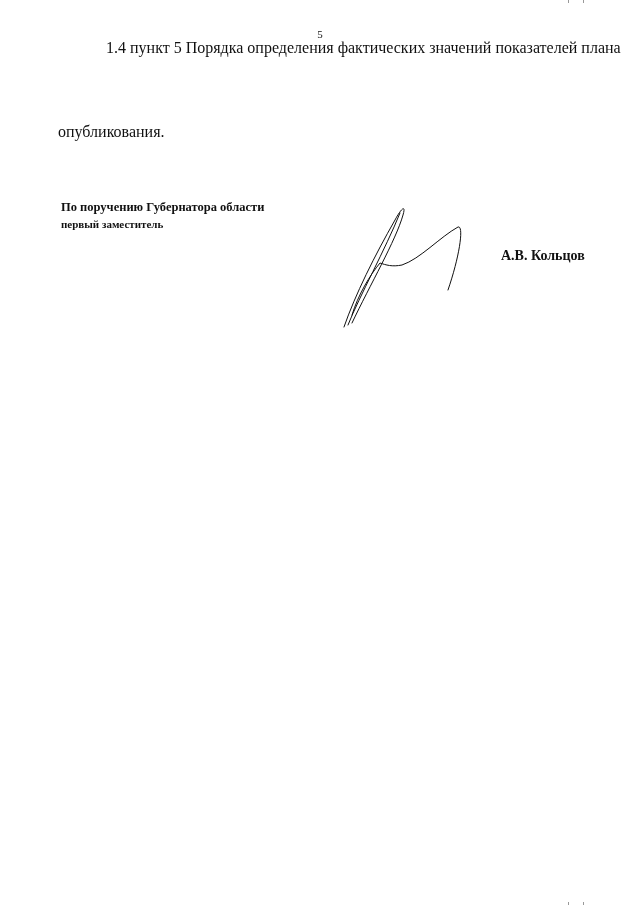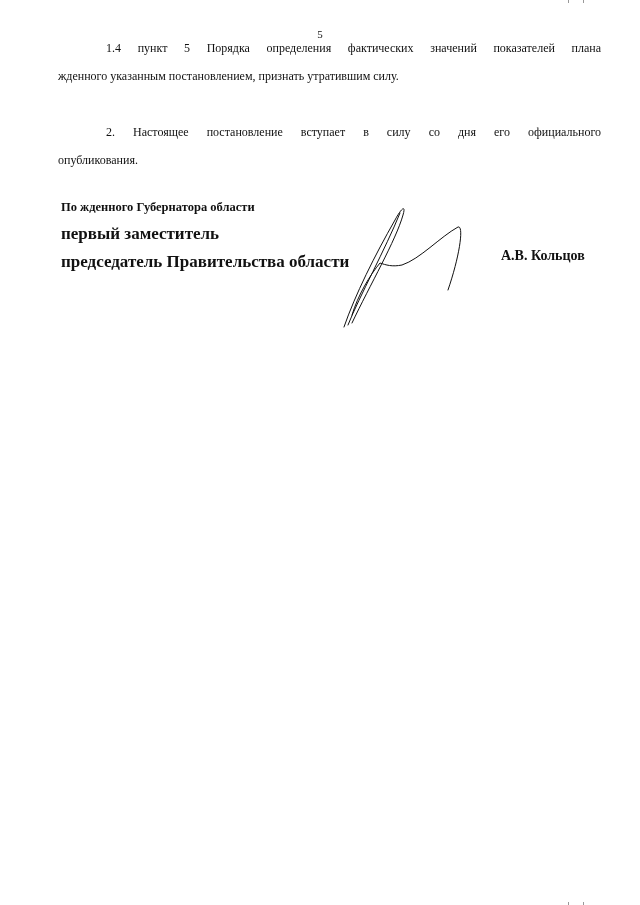--- a/index.html
+++ b/index.html
@@ -6,57 +6,54 @@
   body {
     width: 640px; height: 905px; position: relative; overflow: hidden;
     font-family: "Liberation Serif", "DejaVu Serif", serif; color: #111;
   }
   .page-number {
     position: absolute; top: 28px; left: 0; width: 640px; text-align: center;
     font-size: 11px;
   }
   .para {
     position: absolute; left: 58px; width: 543px;
-    font-size: 12px; line-height: 28px; text-align: justify;
+    font-size: 16px; line-height: 28px; text-align: justify;
     text-align-last: justify;
   }
   .line { display: block; text-align: justify; text-align-last: justify; white-space: nowrap; }
   .line.left { text-align-last: left; }
   .sig-block { position: absolute; left: 61px; top: 199px; font-weight: bold; }
   .sig-small { font-size: 12.5px; line-height: 16px; }
-  .sig-big { font-size: 17px; line-height: 18px; margin-top: 10px; }
+  .sig-big { font-size: 11px; line-height: 18px; }
   .sig-name { position: absolute; left: 501px; top: 248px; font-weight: bold; font-size: 14px; }
   .signature { position: absolute; left: 330px; top: 195px; }
   .corner-marks { position: absolute; width: 100px; height: 4px; }
   .corner-marks span { position: absolute; width: 1px; height: 3px; background: #999; top: 0; }
 </style>
 </head>
 <body>
 
 <div class="corner-marks" style="left:540px; top:0px;">
   <span style="left:28px"></span>
     <span style="left:43px"></span>
 </div>
 
 <div class="page-number">5</div>
 
 <div class="para" style="top:34px;">
   <span class="line" style="padding-left:48px;">1.4 пункт 5 Порядка определения фактических значений показателей плана</span>
-  <span class="line left">жденного указанным постановлением, признать утратившим силу.</span>
 </div>
 
 <div class="para" style="top:118px;">
-  <span class="line" style="padding-left:48px;">2. Настоящее постановление вступает в силу со дня его официального</span>
   <span class="line left">опубликования.</span>
 </div>
 
 <div class="sig-block">
-  <div class="sig-small">По жденного Губернатора области</div>
+  <div class="sig-small">По поручению Губернатора области</div>
   <div class="sig-big">первый заместитель</div>
-  <div class="sig-big">председатель Правительства области</div>
 </div>
 
 <div class="signature">
   <svg width="150" height="140" viewBox="0 0 150 140" fill="none" stroke="#111" stroke-width="1" stroke-linecap="round">
     <path d="M14 132 C 25 100, 45 60, 65 25 C 72 12, 76 10, 73 20 C 66 45, 40 90, 22 128"></path>
     <path d="M18 130 C 30 100, 55 55, 70 18"></path>
     <path d="M22 120 C 28 100, 40 80, 50 68 C 56 70, 62 72, 72 70 C 90 64, 110 42, 128 32 C 134 30, 130 60, 118 95"></path>
   </svg>
 </div>
 

